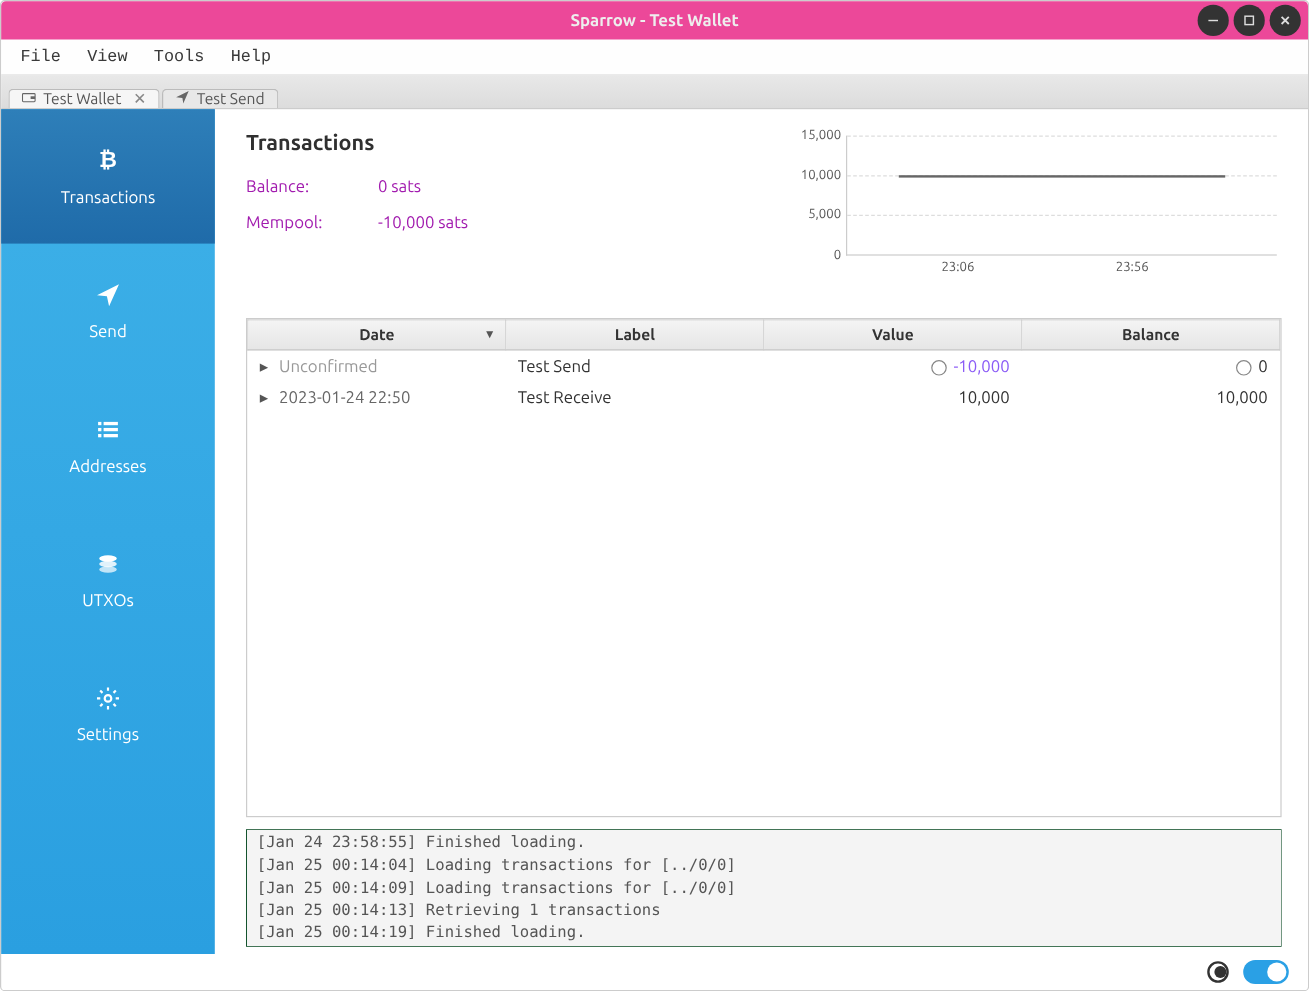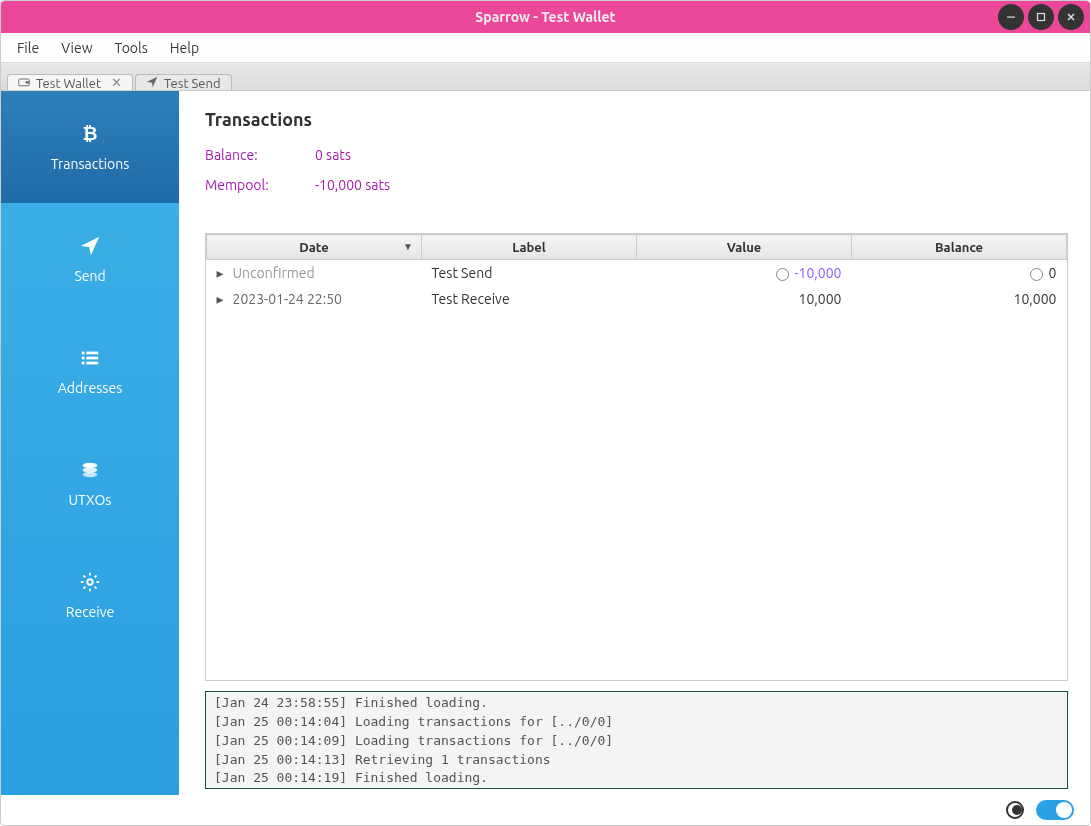--- a/index.html
+++ b/index.html
@@ -15,21 +15,21 @@
   .window { width: 1091px; height: 826px; border: 1px solid #ccc; border-radius: 4px; display:flex; flex-direction:column; }
   .titlebar {
     height: 32px; background: #ec4899; color: #eee;
     display:flex; align-items:center; justify-content:center;
     position: relative; border-radius: 4px 4px 0 0;
     font-weight: 600;
   }
   .titlebar .title { font-size:14px; }
   .winbtns { position:absolute; right:6px; top:3px; display:flex; gap:4px; }
   .winbtn { width:26px; height:26px; border-radius:50%; background:#333; color:#ddd; display:flex; align-items:center; justify-content:center; font-size:12px; cursor:pointer; }
-  .menubar { height:30px; display:flex; align-items:center; padding:0 16px; gap:22px; border-bottom:1px solid #ddd; background:#fefefe;}
+  .menubar { height:30px; display:flex; align-items:center; padding:0 16px; gap:22px; border-bottom:1px solid #ddd; background:#fefefe;font-family:Liberation Mono, monospace;}
   .menubar .menu-item { font-size:14px; color:#3a3a3a; cursor:pointer; }
   .tabstrip { height:28px; background:linear-gradient(#e8e8e8,#dcdcdc); border-bottom:1px solid #ccc; display:flex; align-items:flex-end; padding-left:6px;}
   .doctab { height:16px; padding:0 10px; display:flex; align-items:center; gap:6px; background:#f6f6f6; border:1px solid #bbb; border-bottom:none; border-radius:4px 4px 0 0; margin-right:2px; font-size:13px; color:#555; cursor:pointer;}
   .doctab.inactive { background:#e8e8e8;}
   .doctab .x { color:#888; margin-left:4px; }
   .body { flex:1; display:flex; min-height:0; }
   .sidebar { width:178px; background:linear-gradient(#3eb1e8,#2a9fe0); display:flex; flex-direction:column; }
   .sidebar .sitem { flex:0 0 auto; height:112px; display:flex; flex-direction:column; align-items:center; justify-content:center; gap:8px; color:#fff; font-size:14px; cursor:pointer;}
   .sidebar .sitem.active { background:linear-gradient(#2e7fb9,#1f6ba9); }
   .sidebar svg { width:22px; height:22px; fill:#fff; }
@@ -159,38 +159,52 @@
         </span>
         <span>UTXOs</span>
       </div>
       <div class="sitem">
         <span>
           <svg viewBox="0 0 24 24">
               <circle cx="12" cy="12" r="3" fill="none" stroke="#fff" stroke-width="2"></circle>
               <path d="M12 2v3M12 19v3M2 12h3M19 12h3M4.9 4.9l2.1 2.1M17 17l2.1 2.1M4.9 19.1l2.1-2.1M17 7l2.1-2.1" stroke="#fff" stroke-width="2"></path>
             </svg>
         </span>
-        <span>Receive</span>
+        <span>Settings</span>
       </div>
     </div>
 
     <div class="content">
       <div class="top">
         <div class="stats">
           <h2>Transactions</h2>
           <div class="statrow">
             <span class="lbl">Balance:</span>
             <span class="val">0 sats</span>
           </div>
           <div class="statrow">
             <span class="lbl">Mempool:</span>
             <span class="val">-10,000 sats</span>
           </div>
         </div>
 
+        <div class="chartarea">
+          <div class="chart-box">
+            <div class="grid" style="top:0%"></div>
+            <div class="grid" style="top:33.3%"></div>
+            <div class="grid" style="top:66.6%"></div>
+            <div class="chart-line-seg" style="top:33.3%; left:12%; right:12%;"></div>
+          </div>
+          <span class="chart-ytick" style="top:4px">15,000</span>
+          <span class="chart-ytick" style="top:37px">10,000</span>
+          <span class="chart-ytick" style="top:70px">5,000</span>
+          <span class="chart-ytick" style="top:104px">0</span>
+          <span class="chart-xtick" style="left:35%">23:06</span>
+          <span class="chart-xtick" style="left:70%">23:56</span>
+        </div>
       </div>
 
       <div class="tablewrap">
         <table>
           <colgroup>
               <col style="width:25%">
               <col style="width:25%">
               <col style="width:25%">
               <col style="width:25%">
             </colgroup>

